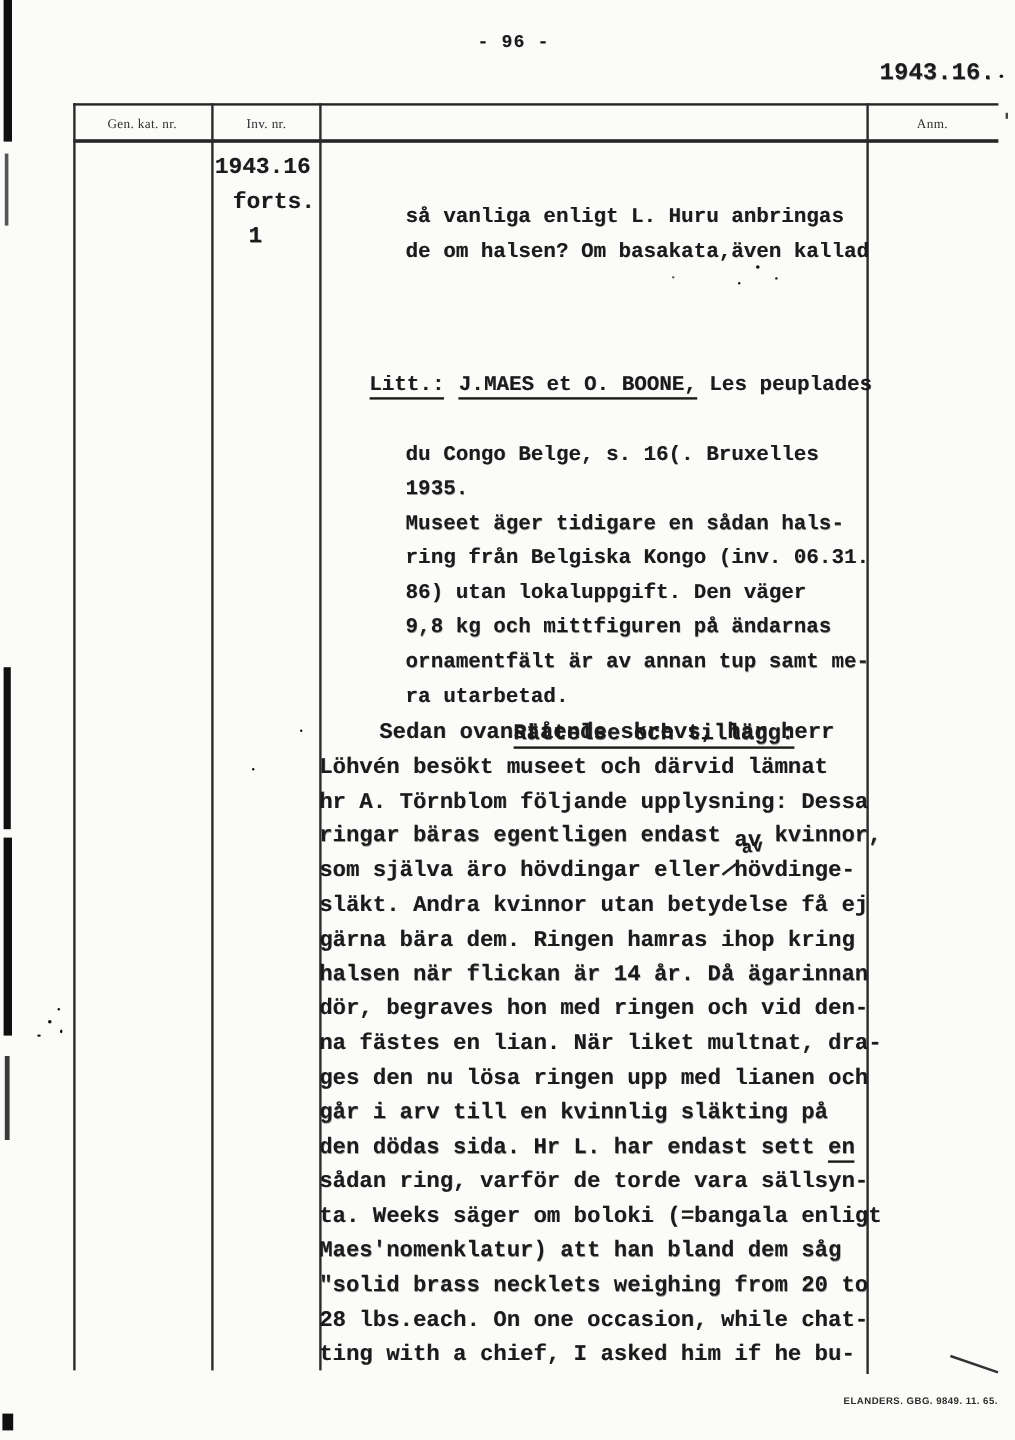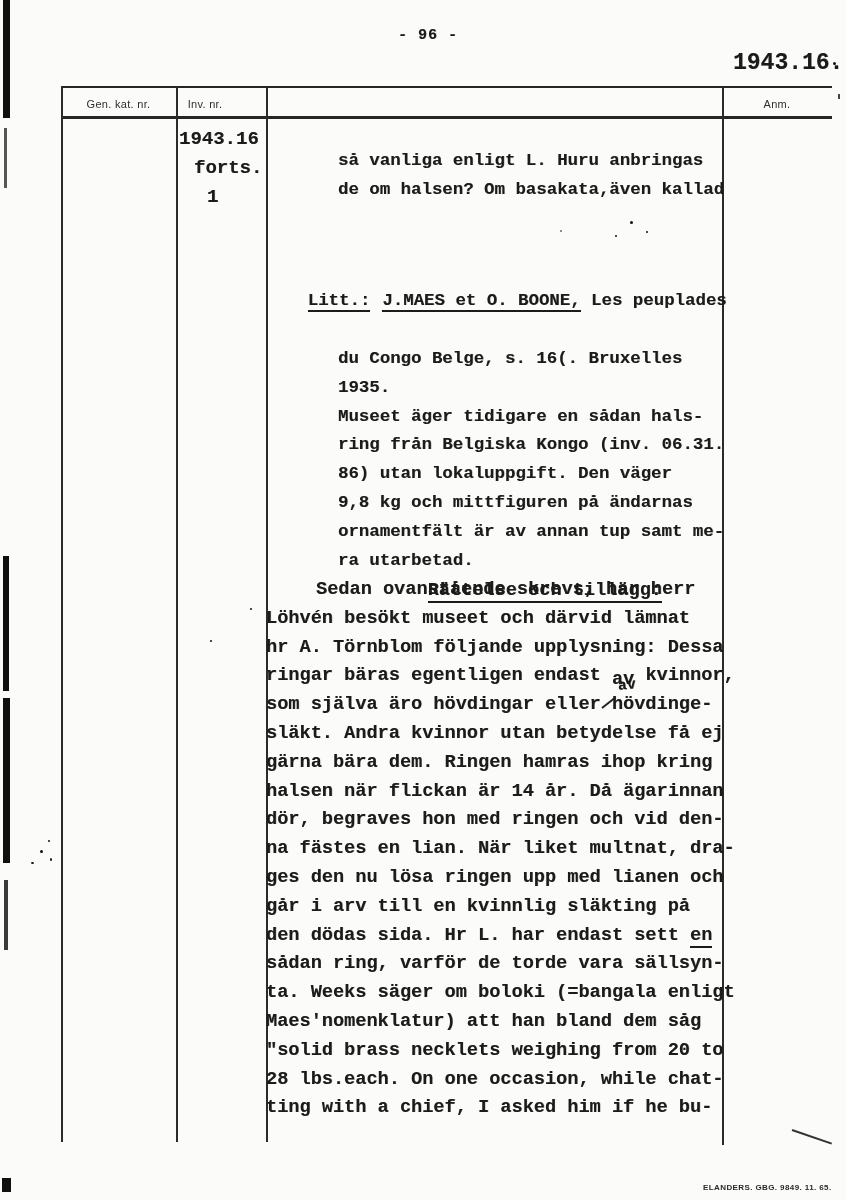--- a/index.html
+++ b/index.html
@@ -11,21 +11,21 @@
     font-family:"Liberation Mono","DejaVu Sans Mono",monospace;
     color:#1b1b1b;
   }
   .abs{position:absolute;}
   
   .tw{
     font-weight:700;
     text-shadow:0.4px 0.4px 0 rgba(25,25,25,0.45);
     color:#1b1b1b;
   }
-  .blk{position:absolute;left:266px;width:478px;}
+  .blk{position:absolute;left:266px;width:478px;margin-top:21px;}
   .ln{white-space:pre;}
   .sizeA{font-size:17.4px;line-height:28.9px;}
   .sizeD{font-size:18.6px;line-height:28.8px;}
   .ind72{padding-left:72px;}
   .ind17{}
   .ind50{padding-left:50px;}
   .ind117{padding-left:117px;}
   .u{border-bottom:2.2px solid #1b1b1b;padding-bottom:0px;}
   .litt-label{margin-right:12px;}
   .posrel{position:relative;}
@@ -35,37 +35,37 @@
     font-size:15px;font-weight:700;
     transform:rotate(-6deg);
   }
   .caret-stroke{
     position:absolute;left:336px;top:16px;width:17px;height:0;
     border-top:2.4px solid #222;
     transform:rotate(-38deg);transform-origin:left center;
   }
   
   .form-label{
-    font-family:Liberation Sans, sans-serif;
+    font-family:Liberation Serif, serif;
     font-size:11px;color:#2e2e2e;letter-spacing:0.3px;
     text-align:center;
   }
   .hline{position:absolute;background:#262626;}
   .vline{position:absolute;background:#2b2b2b;}
   
   .pageno{left:398px;top:27px;font-size:15px;letter-spacing:1px;}
-  .cat-ref{left:733px;top:50px;font-size:23px;}
+  .cat-ref{left:733px;top:50px;font-size:20px;}
   .inv-blk{left:179px;top:125px;font-size:19px;line-height:28.8px;}
   .inv-ind1{padding-left:15px;}
   .inv-ind2{padding-left:28px;}
   
   .printer{
     left:703px;top:1163px;
     font-family:"Liberation Sans",sans-serif;
-    font-size:8px;font-weight:700;color:#2a2a2a;letter-spacing:0.4px;margin-top:20px;
+    font-size:8px;font-weight:700;color:#2a2a2a;letter-spacing:0.4px;
   }
   
   .artifact{position:absolute;background:#101010;}
   .pen-stroke{
     position:absolute;left:792px;top:1129px;width:42px;height:0;
     border-top:2.5px solid #333;
     transform:rotate(19deg);transform-origin:left center;
   }
 </style>
 </head>
@@ -75,21 +75,21 @@
 <div class="abs tw cat-ref">1943.16.</div>
 
 <div class="hline" style="left:61px;top:86px;width:771px;height:2px;"></div>
 <div class="hline" style="left:61px;top:116px;width:771px;height:3px;"></div>
 <div class="vline" style="left:61px;top:86px;width:2px;height:1056px;"></div>
 <div class="vline" style="left:176px;top:86px;width:2px;height:1056px;"></div>
 <div class="vline" style="left:266px;top:86px;width:2px;height:1056px;"></div>
 <div class="vline" style="left:722px;top:86px;width:2px;height:1059px;"></div>
 
 <div class="abs form-label" style="left:61px;top:98px;width:115px;">Gen. kat. nr.</div>
-<div class="abs form-label" style="left:160px;top:98px;width:90px;">Inv. nr.</div>
+<div class="abs form-label" style="left:177px;top:98px;width:90px;">Inv. nr.</div>
 <div class="abs form-label" style="left:722px;top:98px;width:110px;">Anm.</div>
 
 <div class="abs tw inv-blk">
   <div class="ln">1943.16</div>
   <div class="ln inv-ind1">forts.</div>
   <div class="ln inv-ind2">1</div>
 </div>
 
 <div class="blk tw sizeA" style="top:147px;">
   <div class="ln ind72">så vanliga enligt L. Huru anbringas</div>

